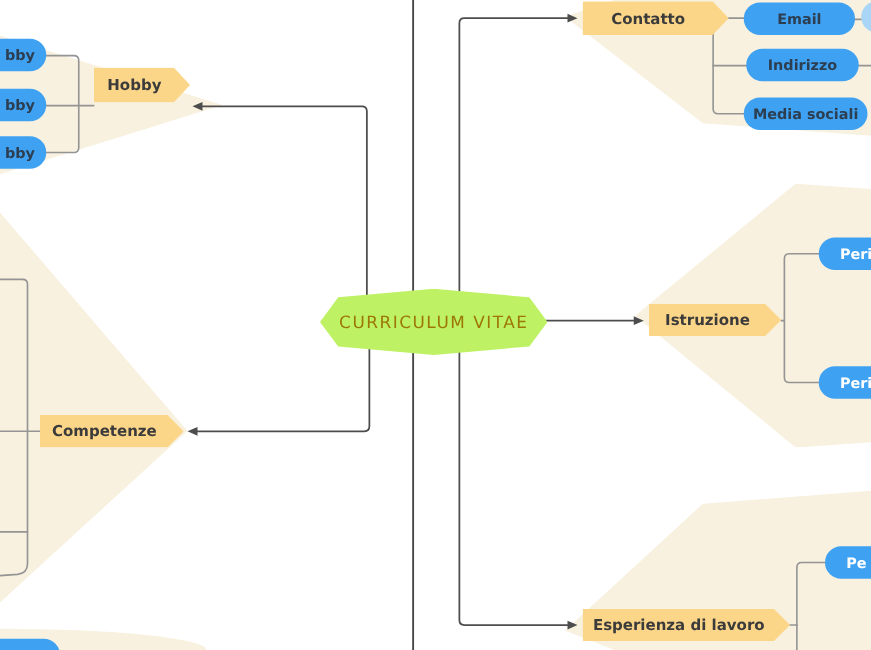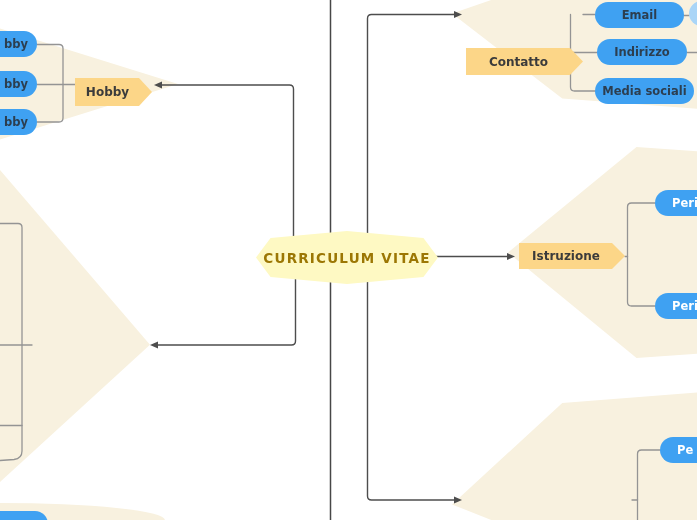--- a/index.html
+++ b/index.html
@@ -18,35 +18,35 @@
   .fan-istruzione{left:508px;top:147px;width:189px;height:211px;
     clip-path:polygon(0 50%,68% 0,100% 2%,100% 98%,68% 100%);}
   .fan-esperienza{left:452px;top:390px;width:245px;height:130px;
     clip-path:polygon(0 88%,45% 10%,100% 2%,100% 100%,16% 100%);}
   .fan-bottomleft{left:0;top:503px;width:165px;height:17px;
     border-radius:0 100% 0 0;}
   svg.wires{position:absolute;left:0;top:0;}
   
   .center-node{
     position:absolute;left:256px;top:231px;width:182px;height:53px;
-    background:#fef9c3;color:#9C7704;
+    background:#bef264;color:#9C7704;
     clip-path:polygon(0% 50%,8% 13%,50% 0%,92% 13%,100% 50%,92% 87%,50% 100%,8% 87%);
     display:flex;align-items:center;justify-content:center;
-    font-size:13.5px;font-weight:bold;letter-spacing:1.2px;text-align:right;
+    font-size:13.5px;font-weight:normal;letter-spacing:1.2px;text-align:right;
   }
   
   .pennant{
     position:absolute;background:#FCD688;color:#3B3B3B;
     clip-path:polygon(0 0,calc(100% - 13px) 0,100% 50%,calc(100% - 13px) 100%,0 100%);
     display:flex;align-items:center;justify-content:center;
     padding-right:12px;box-sizing:border-box;
     font-size:12px;font-weight:bold;
   }
-  .pn-contatto{left:466px;top:1px;width:117px;height:27px;margin-top:47px;}
-  .pn-hobby{left:75px;top:78px;width:77px;height:28px;}
+  .pn-contatto{left:466px;top:1px;width:117px;height:27px;}
+  .pn-hobby{left:75px;top:54px;width:77px;height:28px;}
   .pn-istruzione{left:519px;top:243px;width:106px;height:26px;}
   .pn-competenze{left:32px;top:332px;width:115px;height:26px;}
   .pn-esperienza{left:466px;top:487px;width:166px;height:26px;}
   
   .pill{
     position:absolute;height:26px;background:#3FA1F2;border-radius:14px;
     color:#2C3E50;display:flex;align-items:center;justify-content:center;
     font-size:11.5px;font-weight:700;box-sizing:border-box;white-space:nowrap;
   }
   .pill.light{color:#FFFFFF;justify-content:flex-start;padding-left:17px;}
@@ -112,20 +112,22 @@
       <path d="M0 345 H32"></path>
       <path d="M0 425.5 H22"></path>
     </g>
   </svg>
 
   <div class="center-node">CURRICULUM VITAE</div>
 
   <div class="pennant pn-contatto">Contatto</div>
   <div class="pennant pn-hobby">Hobby</div>
   <div class="pennant pn-istruzione">Istruzione</div>
+  <div class="pennant pn-competenze">Competenze</div>
+  <div class="pennant pn-esperienza">Esperienza di lavoro</div>
 
   <div class="pill pl-email">Email</div>
   <div class="pill pl-media">Media sociali</div>
   <div class="pill pl-indirizzo">Indirizzo</div>
   <div class="pill light pl-peri1">Peri</div>
   <div class="pill light pl-peri2">Peri</div>
   <div class="pill light pl-pe">Pe</div>
   <div class="pill cutleft pl-hobby1">bby</div>
   <div class="pill cutleft pl-hobby2">bby</div>
   <div class="pill cutleft pl-hobby3">bby</div>

